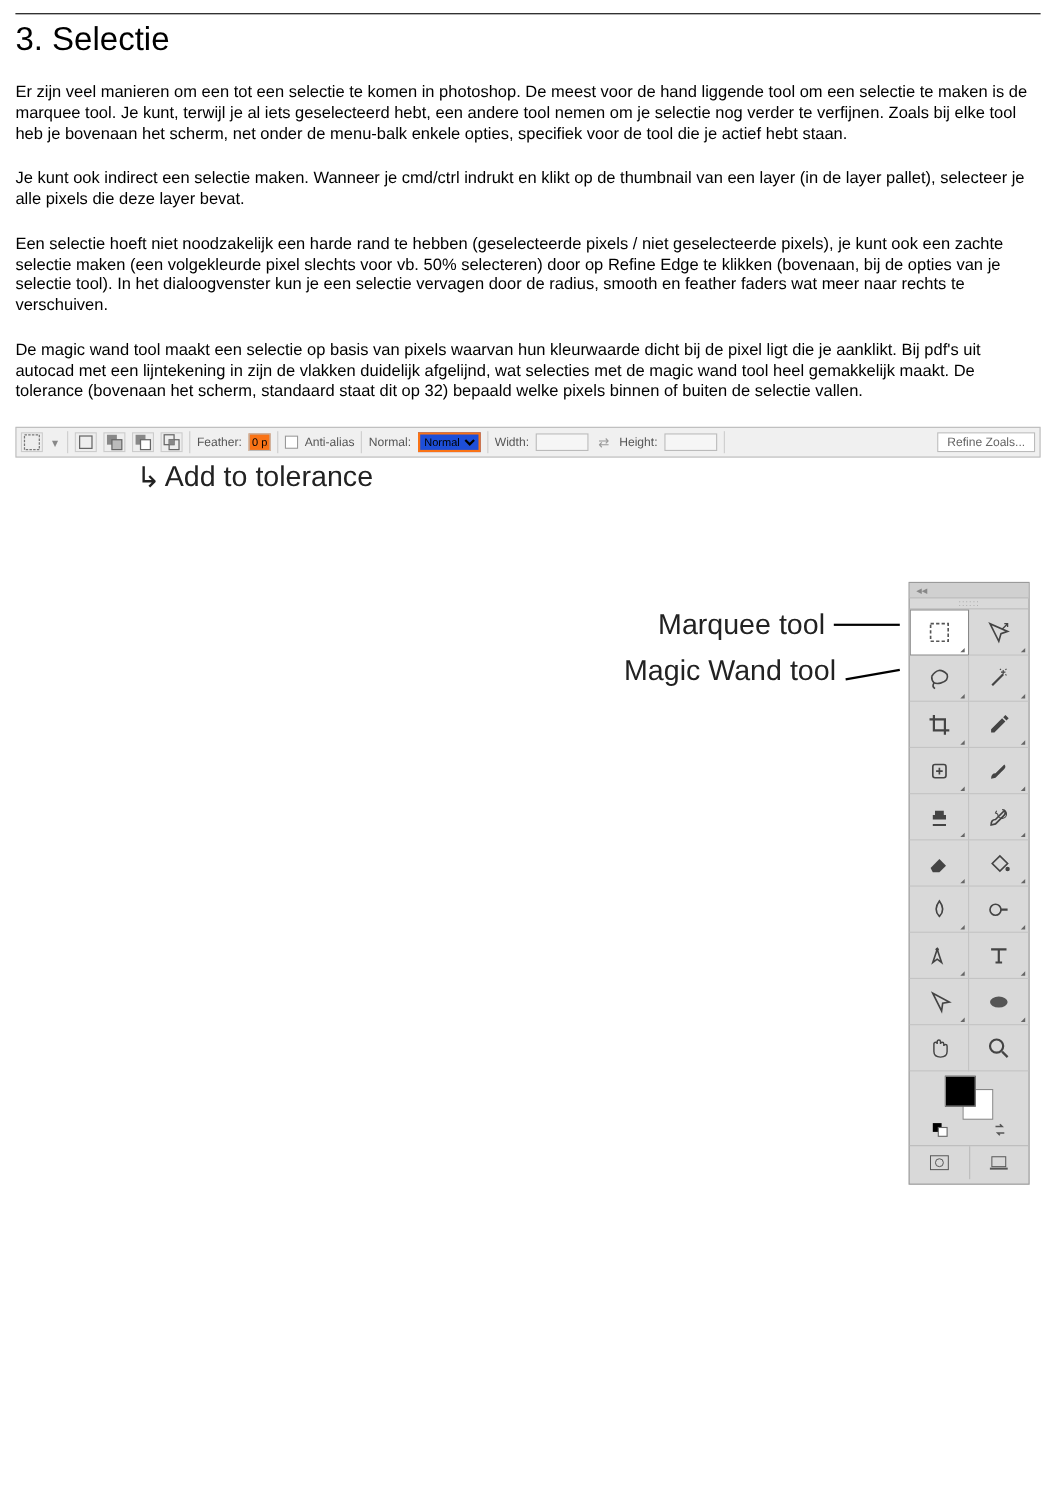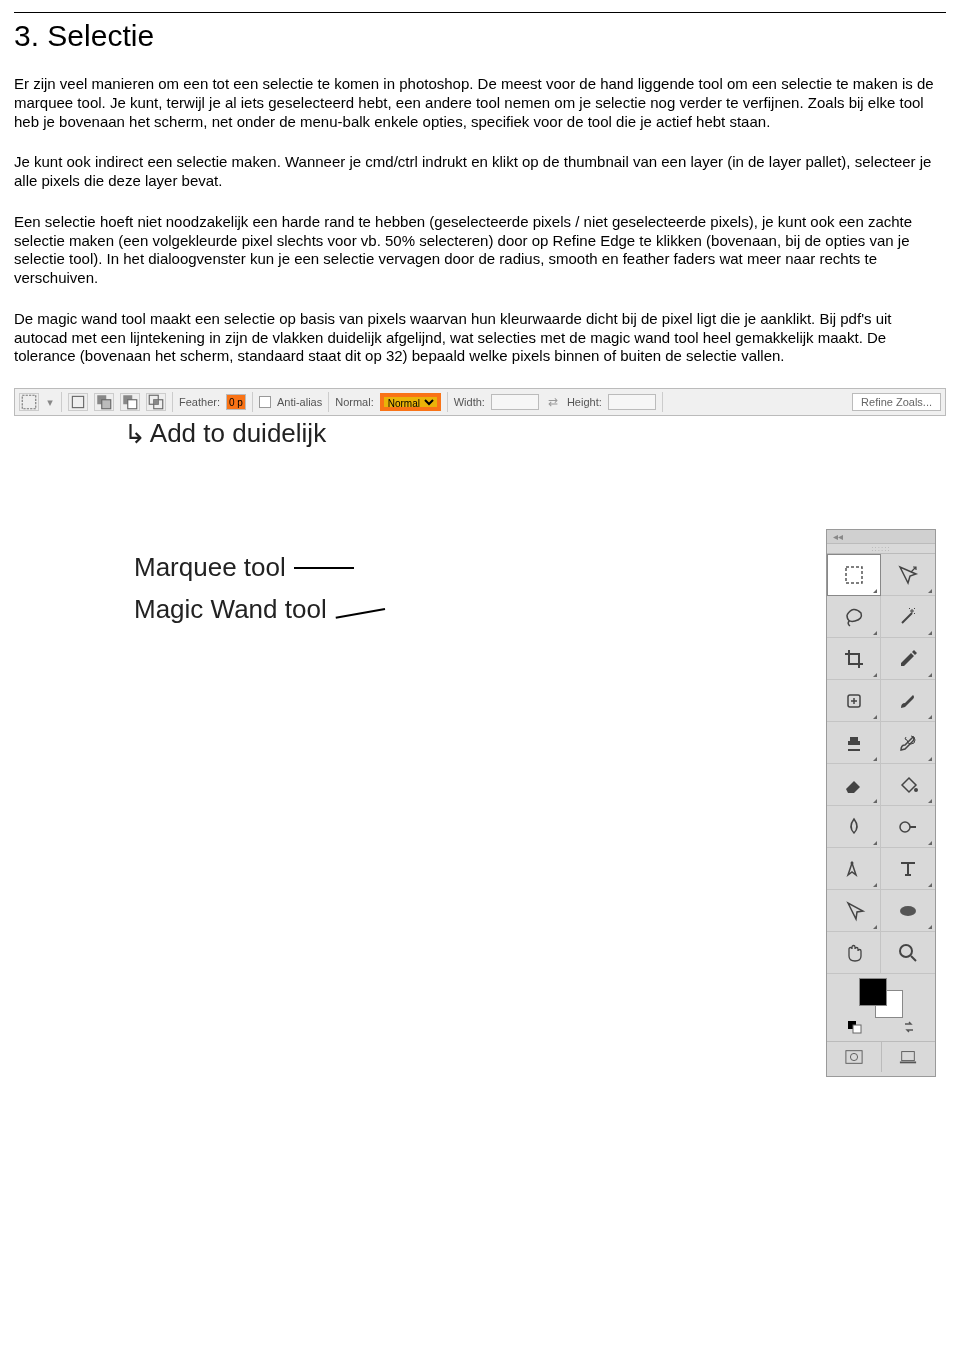--- a/index.html
+++ b/index.html
@@ -41,21 +41,21 @@
   .options-bar input.text {
     width: 20px; height: 16px; font-size: 10px; padding: 0 2px;
     border: 1px solid #bbb; background: #f97316;
   }
   .options-bar input.text.wide { width: 48px; background:#f6f6f6; }
   .options-bar .checkbox {
     width: 12px; height: 12px; border: 1px solid #999; background: #fff;
     display:inline-block;
   }
   .options-bar select {
-    font-size: 10px; height: 18px; border: 4px solid #f97316; background: #eab308;
+    font-size: 10px; height: 18px; border: 2px solid #f97316; background: #1d4ed8;
   }
   .options-bar .swap-icon {
     width: 16px; height: 16px; display:inline-flex; align-items:center; justify-content:center;
     color:#999; font-size:12px;
   }
   .options-bar .refine {
     margin-left: auto;
     border: 1px solid #bbb; background: #fff;
     padding: 2px 8px; font-size: 11px; color: #666;
   }
@@ -79,21 +79,21 @@
     padding-left: 120px;
   }
   .callouts {
     text-align: right;
     font-size: 26px;
     line-height: 1.6;
     color: #222;
     position: relative;
     padding-top: 18px;
   }
-  .callouts .row { display:flex; align-items:center; gap:8px; }
+  .callouts .row { display:flex; justify-content:flex-end; align-items:center; gap:8px; }
   .callouts .line {
     display:inline-block; height:2px; background:#000;
   }
   .line1 { width: 60px; }
   .line2 { width: 45px; }
   .line3 { width: 50px; transform: rotate(-10deg); transform-origin: right center; }
 
   
   .tools-panel {
     width: 110px;
@@ -229,21 +229,21 @@
   <span class="swap-icon">⇄</span>
   <label>Height:</label>
   <input class="text wide" disabled="" style="">
   <span class="sep"></span>
 
   <button class="refine">Refine Zoals...</button>
 </div>
 
 <div class="addsel-label">
   <span class="arrow-glyph">↳</span>
-  <span>Add to duidelijk</span>
+  <span>Add to tolerance</span>
 </div>
 
 <div class="figure-area">
   <div class="callouts">
     <div class="row">
       <span>Marquee tool</span>
       <span class="line line1"></span>
     </div>
     <div class="row">
       <span>Magic Wand tool</span>

